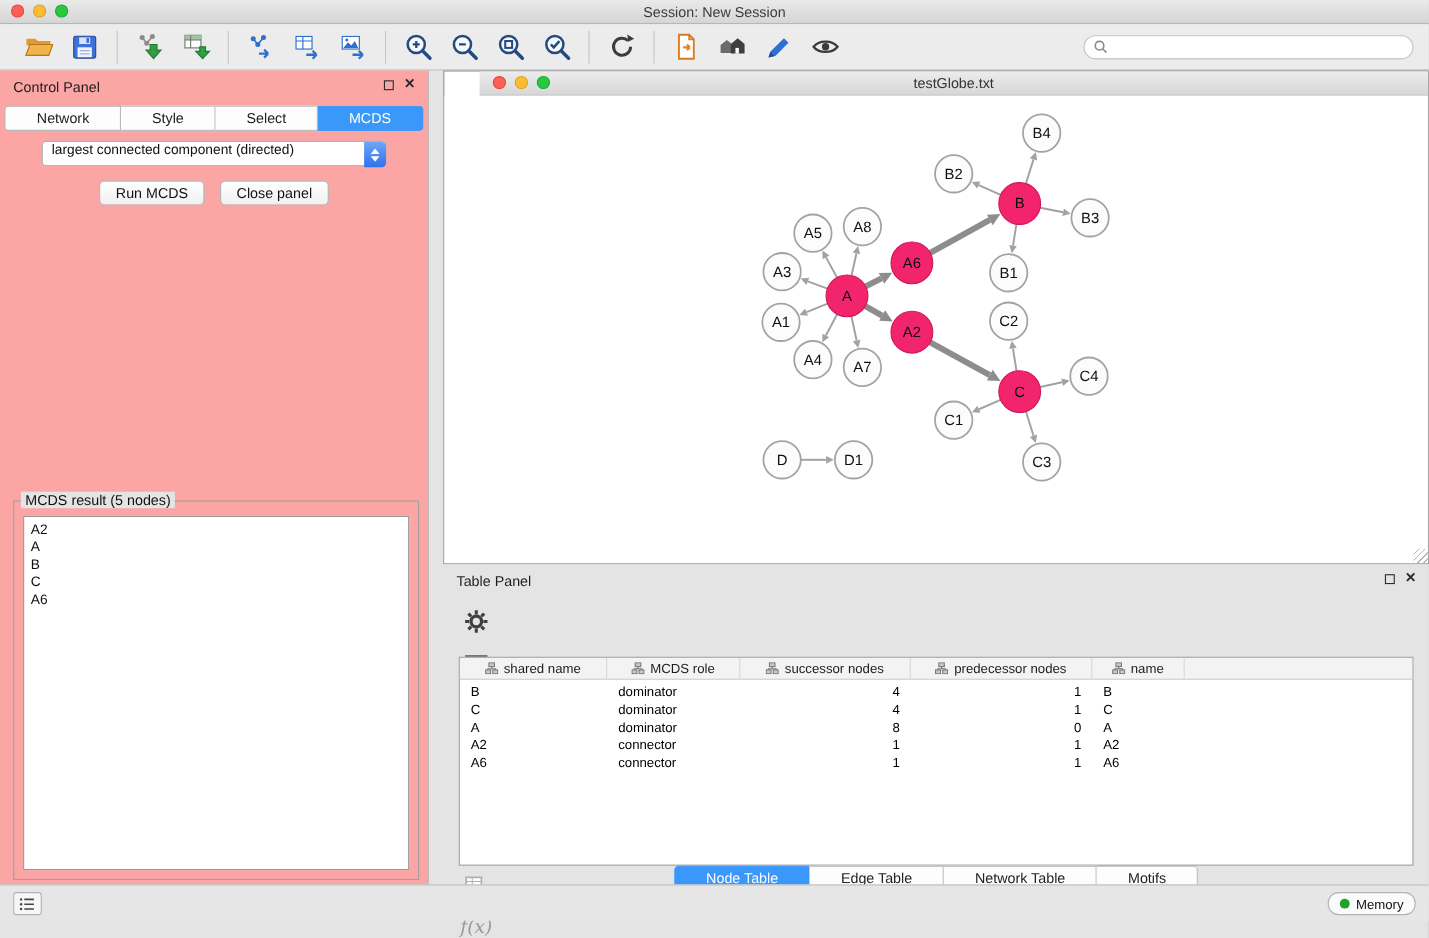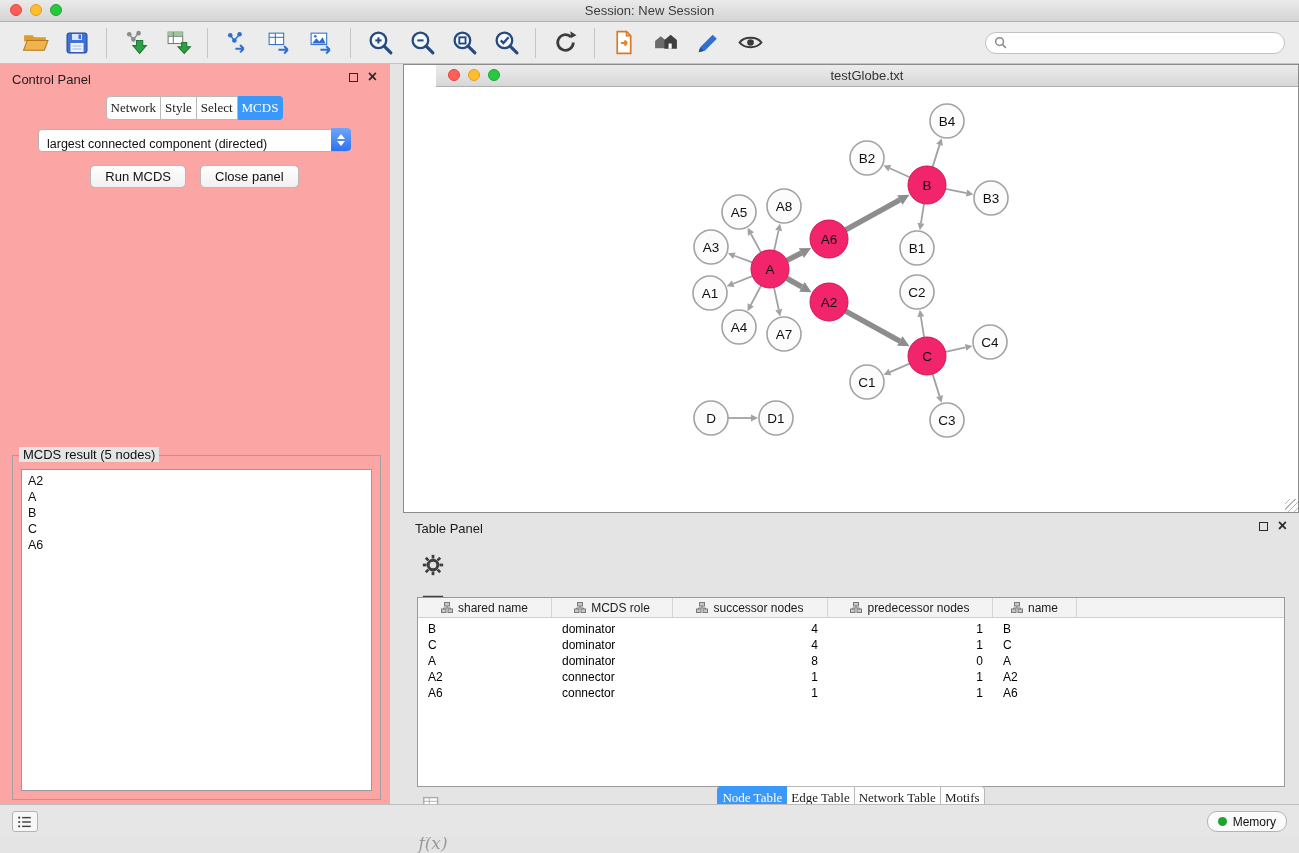--- a/index.html
+++ b/index.html
@@ -28,28 +28,28 @@
 
   
   .control-panel { position:absolute; left:0; top:64px; width:390px; bottom:33px;
     background:#fca5a5; border-right:1px solid #bdbdbd; }
   .panel-header { position:relative; height:30px; }
   .panel-title { position:absolute; left:12px; top:8px; font-size:13px; color:#1d1d1d; }
   .win-icons { position:absolute; right:12px; top:8px; display:flex; gap:10px; align-items:center; }
   .float-box { width:9px; height:9px; border:1.5px solid #2b2b2b; display:inline-block; }
   .close-x { font-size:16px; font-weight:bold; color:#2b2b2b; line-height:10px; }
   .cp-tabs { display:flex; justify-content:center; margin-top:2px; }
-  .tab { font-size:13px; padding:3px 4px; background:#fdfdfd; border:1px solid #b9b9b9;
-    border-left:none; color:#222; cursor:default;font-family:Liberation Serif, serif; }
+  .tab { font-size:13px; padding:3px 28px; background:#fdfdfd; border:1px solid #b9b9b9;
+    border-left:none; color:#222; cursor:default; }
   .tab:first-child { border-left:1px solid #b9b9b9; border-radius:4px 0 0 4px; }
   .tab:last-child { border-radius:0 4px 4px 0; }
   .tab.active { background:#3b98fb; border-color:#3b98fb; color:#fff; }
   .opt-label { text-align:center; margin-top:22px; font-size:13px; color:#131313; }
   .dropdown { margin:9px auto 0; width:313px; height:23px; background:#fff;
-    border:1px solid #b3b3b3; border-radius:4px; display:flex; align-items:flex-end; }
+    border:1px solid #b3b3b3; border-radius:4px; display:flex; align-items:flex-start; }
   .dropdown .val { flex:1; font-size:12.5px; padding-left:8px; color:#111; white-space:nowrap; overflow:hidden; }
   .stepper { width:20px; height:23px; margin-right:-1px; border-radius:0 4px 4px 0;
     background:linear-gradient(#6fa5f9,#2e72ef); display:flex; flex-direction:column;
     align-items:center; justify-content:center; gap:2px; flex:none; }
   .chev-up { width:0; height:0; border-left:4px solid transparent; border-right:4px solid transparent; border-bottom:5px solid #fff; }
   .chev-down { width:0; height:0; border-left:4px solid transparent; border-right:4px solid transparent; border-top:5px solid #fff; }
   .btn-row { display:flex; justify-content:center; gap:14px; margin-top:13px; }
   .pbtn { font-size:13px; padding:3px 14px; background:linear-gradient(#ffffff,#f0f0f0);
     border:1px solid #b9b9b9; border-radius:5px; color:#111; cursor:default; }
   .groupbox { position:absolute; left:12px; right:8px; top:391px; bottom:20px; border:1px solid #a0a0a0; }

